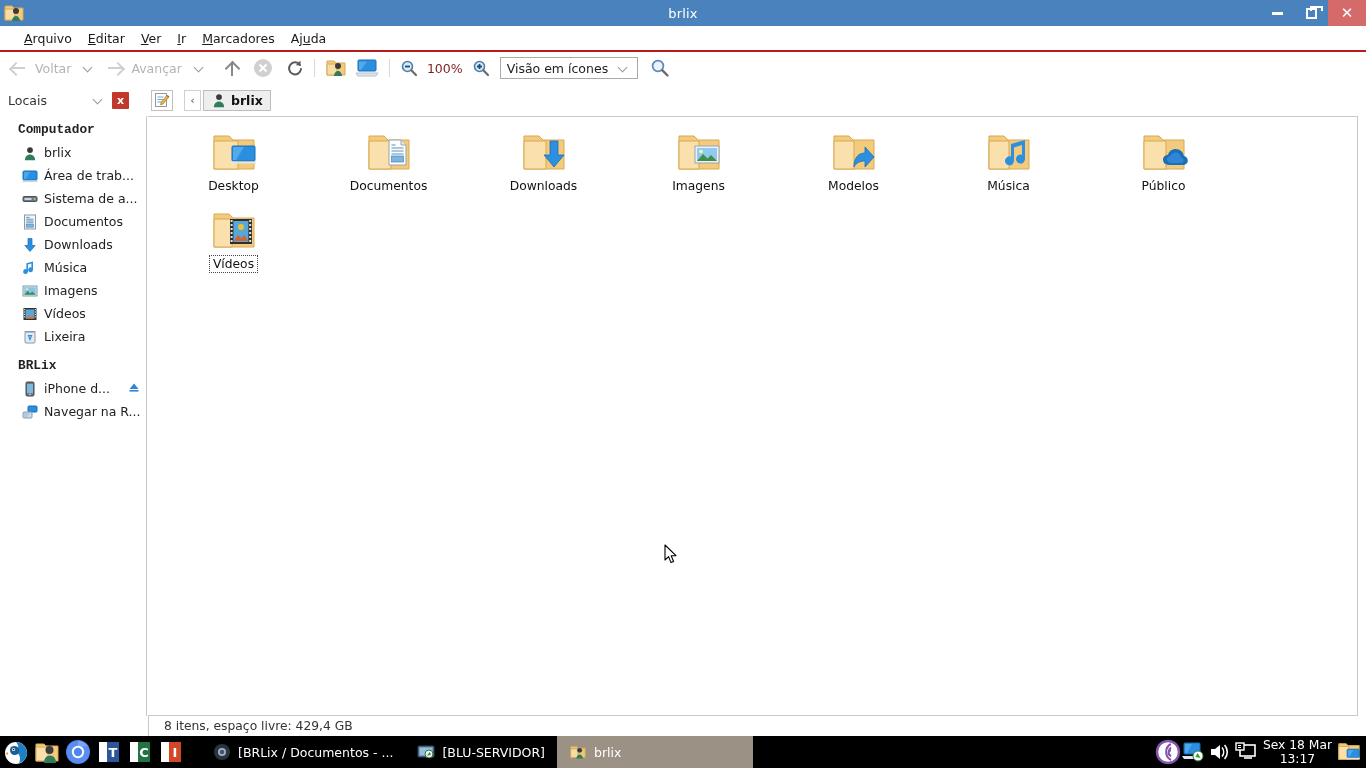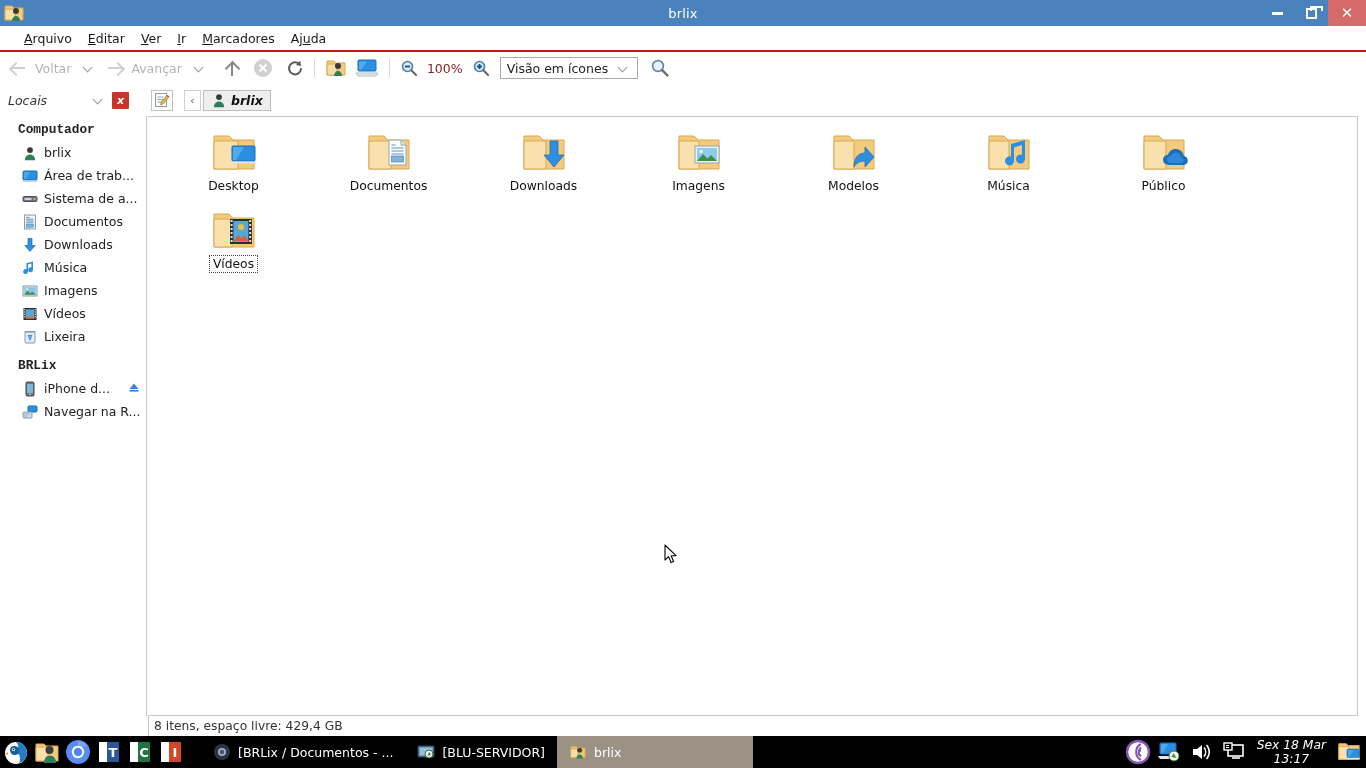--- a/index.html
+++ b/index.html
@@ -96,21 +96,21 @@
   .viewselect{
     width: 138px; height: 22px; border:1px solid #aaa; background:#fff;
     font-size:12.5px; color:#222; display:flex;align-items:center;
     padding:0 4px 0 6px; margin-left:6px; position: relative;
   }
   .viewselect .vs-caret{margin-left:auto;}
 
   
   .locbar {
     position: absolute; left:0; top:86px; width:1366px; height:28px;
-    background:#fff; display:flex; align-items:center; padding-left:8px;font-style:italic;
+    background:#fff; display:flex; align-items:center; padding-left:8px;
   }
   .loc-combo{width:100px;display:flex;align-items:center;font-size:12.5px;color:#333;}
   .loc-x{
     width:17px;height:17px;background:#c0392b;color:#fff;font-size:11px;font-weight:bold;
     display:flex;align-items:center;justify-content:center;margin-left:4px;border-radius:1px;
   }
   .loc-edit{
     width:22px;height:21px;border:1px solid #c0c0c0;background:#fff;
     display:flex;align-items:center;justify-content:center;margin-left:22px;
   }
@@ -148,21 +148,21 @@
   }
   .fi-icon{width:48px;height:45px;position:relative;}
   .fi-label{
     font-size:12.3px;color:#111;margin-top:4px;padding:1px 3px;white-space:nowrap;
   }
   .fi-label.focused{outline:1px dotted #444; outline-offset:0px;}
 
   .statusbar{
     position:absolute;left:148px;top:716px;width:1210px;height:20px;
     background:#fff;border-left:1px solid #c8c8c8;
-    font-size:12.3px;color:#333;display:flex;align-items:center;padding-left:5px;
+    font-size:12.3px;color:#333;display:flex;align-items:center;padding-left:15px;
   }
   .outer-bottom{
     position:absolute;left:0;top:716px;width:148px;height:20px;background:#fff;
   }
   .right-edge{
     position:absolute;left:1358px;top:116px;width:8px;height:620px;background:#fff;
   }
 
   
   .taskbar{
@@ -171,21 +171,21 @@
   }
   .launchers{display:flex;align-items:center;gap:3px;padding-left:2px;}
   .launcher{width:28px;height:28px;position:relative;}
   .tasklist{display:flex;align-items:center;margin-left:16px;gap:0px;height:32px;}
   .task{
     display:flex;align-items:center;gap:7px;height:32px;padding:0 12px;
     font-size:12.5px;color:#ffffff;white-space:nowrap;
   }
   .task.active{background:#9b9184;color:#ffffff;min-width:196px;}
   .task .t-icon{width:18px;height:18px;position:relative;flex:0 0 18px;}
-  .tray{margin-left:auto;display:flex;align-items:center;gap:6px;padding-right:4px;font-style:italic;}
+  .tray{margin-left:auto;display:flex;align-items:center;padding-right:4px;}
   .tray-icon{width:26px;height:26px;position:relative;}
   .clock{
     color:#ffffff;font-size:12.3px;line-height:14px;text-align:center;padding:0 4px;
   }
 
   
   .cursor{position:absolute;left:516px;top:427px;width:14px;height:21px;z-index:50;}
 </style>
 </head>
 <body>

